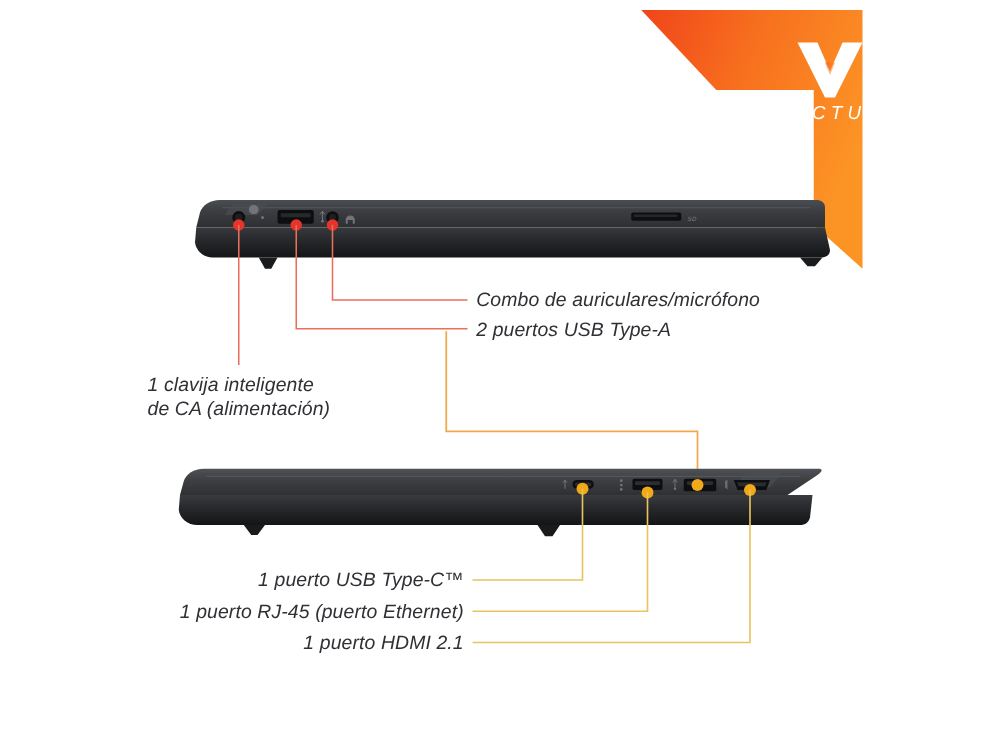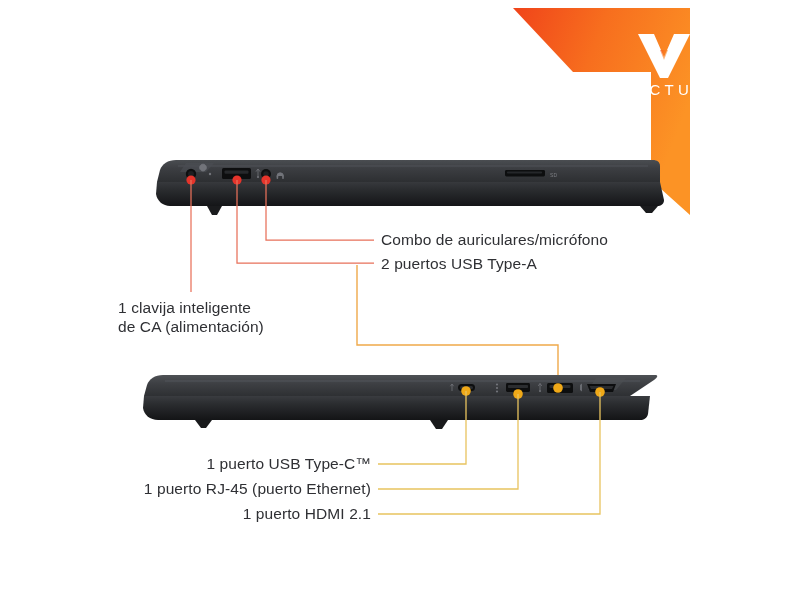--- a/index.html
+++ b/index.html
@@ -12,20 +12,21 @@
     height: 600px;
     position: relative;
     overflow: hidden;
     font-family: "Liberation Sans", sans-serif;
   }
   #stage {
     position: absolute;
     left: 0; top: 0;
     width: 800px;
     height: 600px;
+    font-style: italic;
   }
   svg.diagram {
     display: block;
     width: 800px;
     height: 600px;
   }
   .callout-label {
     font-family: "Liberation Sans", sans-serif;
     font-size: 15.5px;
     fill: #2f3034;

